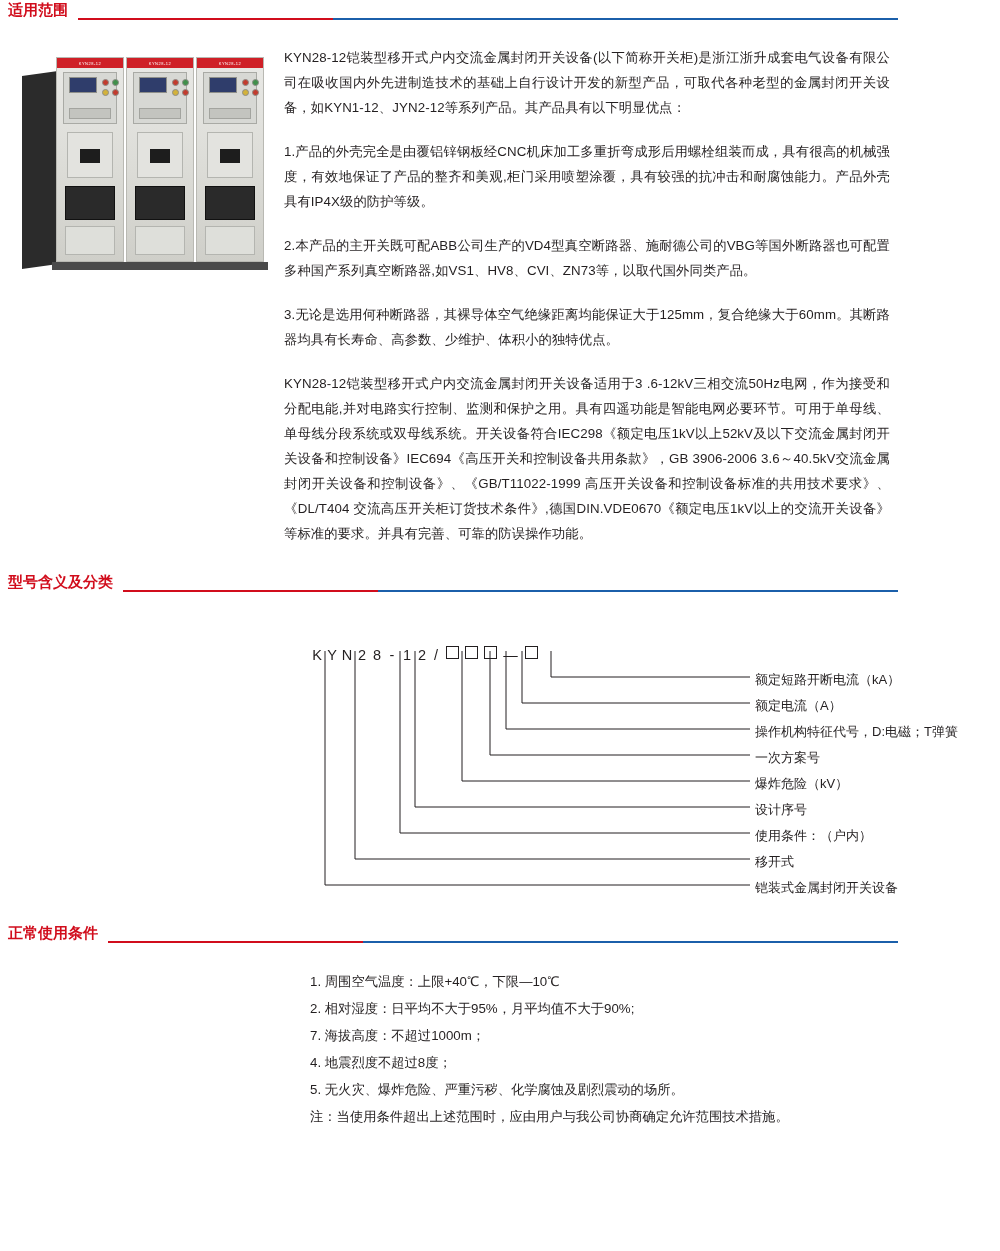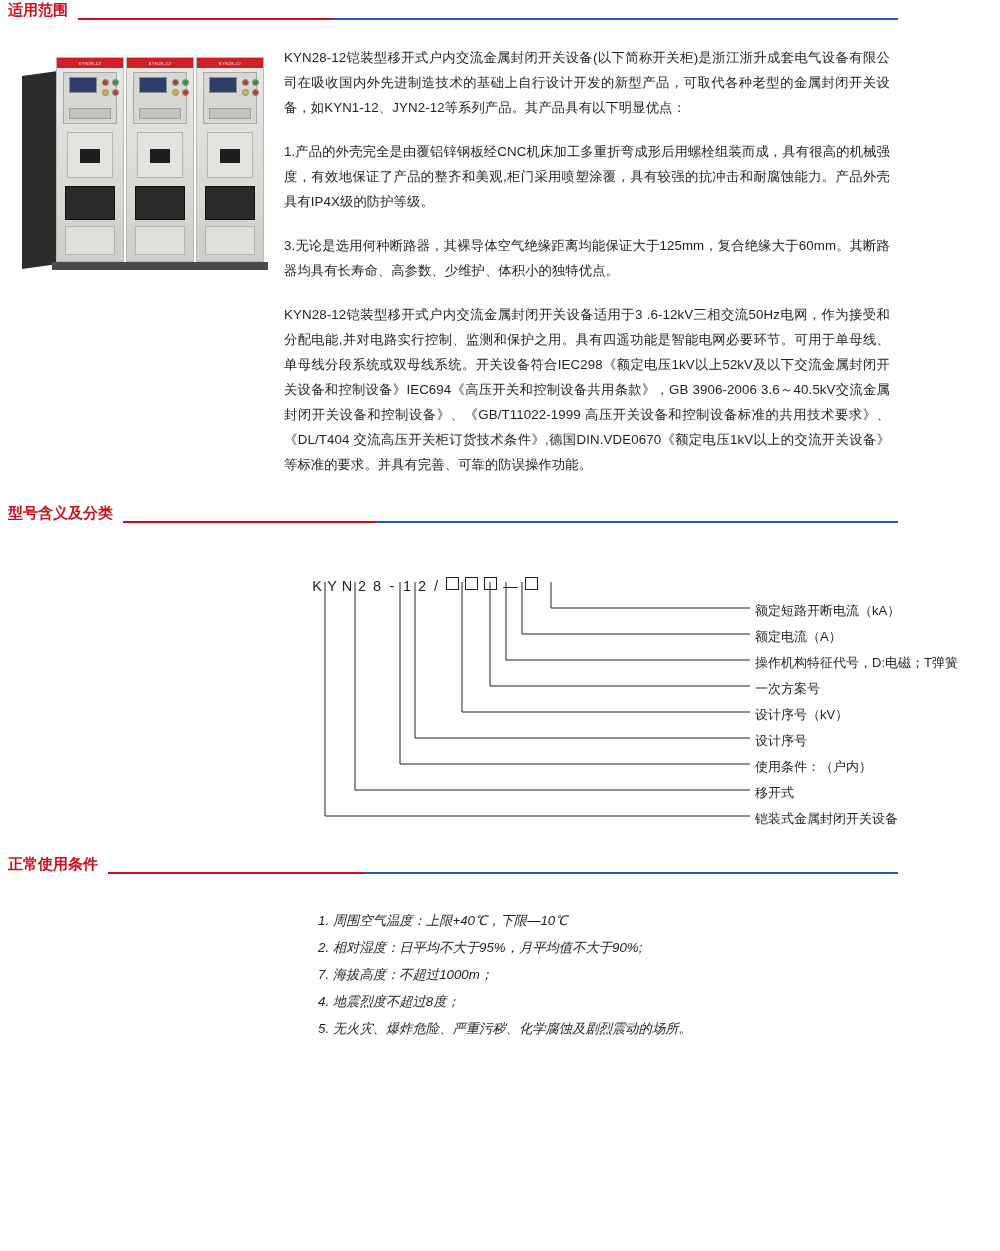--- a/index.html
+++ b/index.html
@@ -268,23 +268,22 @@
   .sec3-body {
     padding: 22px 0 0 310px;
   }
   .sec3-body li,
   .sec3-body .note {
     font-size: 13.3px;
     line-height: 27px;
     list-style: none;
   }
   .sec3-body ol {
-    margin: 8px;
+    margin: 0;
     padding: 0;
-    font-style: italic;
   }
   .spacer-sec1 { height: 26px; }
 </style>
 </head>
 <body>
 
 <div class="page">
 
   <div class="section-head">
     <div class="title">适用范围</div>
@@ -351,20 +350,21 @@
           <div class="cab-low"></div>
         </div>
 
         <div class="cab-base"></div>
       </div>
     </div>
 
     <div class="copy">
       <p>KYN28-12铠装型移开式户内交流金属封闭开关设备(以下简称开关柜)是浙江浙升成套电气设备有限公司在吸收国内外先进制造技术的基础上自行设计开发的新型产品，可取代各种老型的金属封闭开关设备，如KYN1-12、JYN2-12等系列产品。其产品具有以下明显优点：</p>
       <p>1.产品的外壳完全是由覆铝锌钢板经CNC机床加工多重折弯成形后用螺栓组装而成，具有很高的机械强度，有效地保证了产品的整齐和美观,柜门采用喷塑涂覆，具有较强的抗冲击和耐腐蚀能力。产品外壳具有IP4X级的防护等级。</p>
+      <p>2.本产品的主开关既可配ABB公司生产的VD4型真空断路器、施耐德公司的VBG等国外断路器也可配置多种国产系列真空断路器,如VS1、HV8、CVI、ZN73等，以取代国外同类产品。</p>
       <p>3.无论是选用何种断路器，其裸导体空气绝缘距离均能保证大于125mm，复合绝缘大于60mm。其断路器均具有长寿命、高参数、少维护、体积小的独特优点。</p>
       <p>KYN28-12铠装型移开式户内交流金属封闭开关设备适用于3 .6-12kV三相交流50Hz电网，作为接受和分配电能,并对电路实行控制、监测和保护之用。具有四遥功能是智能电网必要环节。可用于单母线、单母线分段系统或双母线系统。开关设备符合IEC298《额定电压1kV以上52kV及以下交流金属封闭开关设备和控制设备》IEC694《高压开关和控制设备共用条款》，GB 3906-2006 3.6～40.5kV交流金属封闭开关设备和控制设备》、《GB/T11022-1999 高压开关设备和控制设备标准的共用技术要求》、《DL/T404 交流高压开关柜订货技术条件》,德国DIN.VDE0670《额定电压1kV以上的交流开关设备》等标准的要求。并具有完善、可靠的防误操作功能。</p>
     </div>
   </div>
 
   <div class="spacer-sec1"></div>
 
   <div class="section-head">
     <div class="title">型号含义及分类</div>
     <div class="rule"></div>
@@ -397,36 +397,37 @@
 
         <path d="M325 48 L325 282 L750 282"></path>
       </g>
     </svg>
 
     <div class="legend">
       <div>额定短路开断电流（kA）</div>
       <div>额定电流（A）</div>
       <div>操作机构特征代号，D:电磁；T弹簧</div>
       <div>一次方案号</div>
-      <div>设计序号（kV）</div>
+      <div>爆炸危险（kV）</div>
       <div>设计序号</div>
       <div>使用条件：（户内）</div>
       <div>移开式</div>
       <div>铠装式金属封闭开关设备</div>
     </div>
   </div>
 
   <div class="section-head">
     <div class="title">正常使用条件</div>
     <div class="rule"></div>
   </div>
 
   <div class="sec3-body">
     <ol>
       <li>1. 周围空气温度：上限+40℃，下限—10℃</li>
       <li>2. 相对湿度：日平均不大于95%，月平均值不大于90%;</li>
       <li>7. 海拔高度：不超过1000m；</li>
       <li>4. 地震烈度不超过8度；</li>
       <li>5. 无火灾、爆炸危险、严重污秽、化学腐蚀及剧烈震动的场所。</li>
     </ol>
+    <div class="note">注：当使用条件超出上述范围时，应由用户与我公司协商确定允许范围技术措施。</div>
   </div>
 
 </div>
 
 </body></html>

